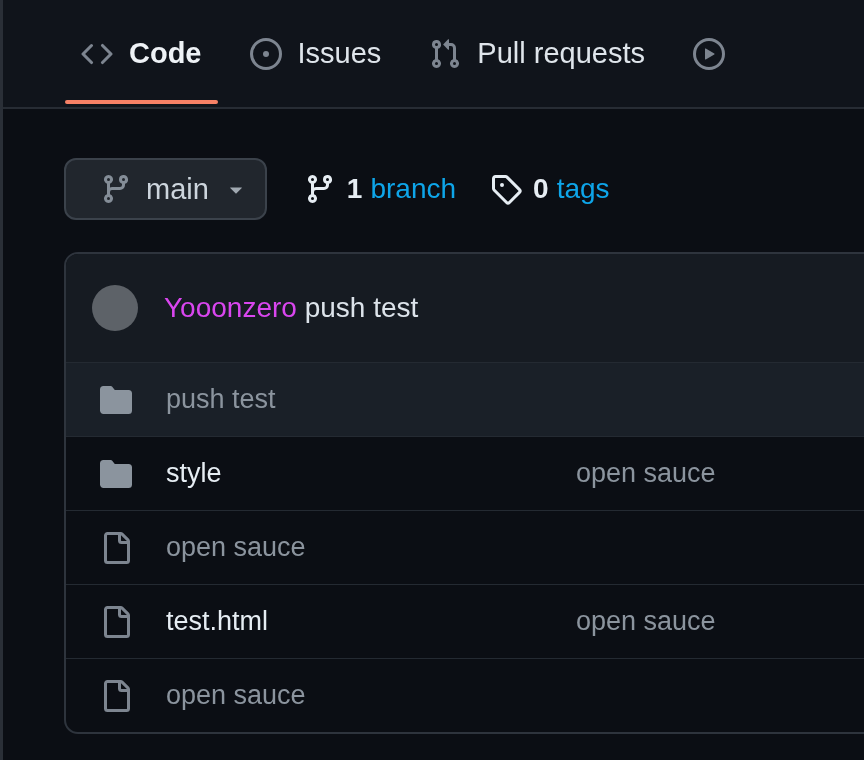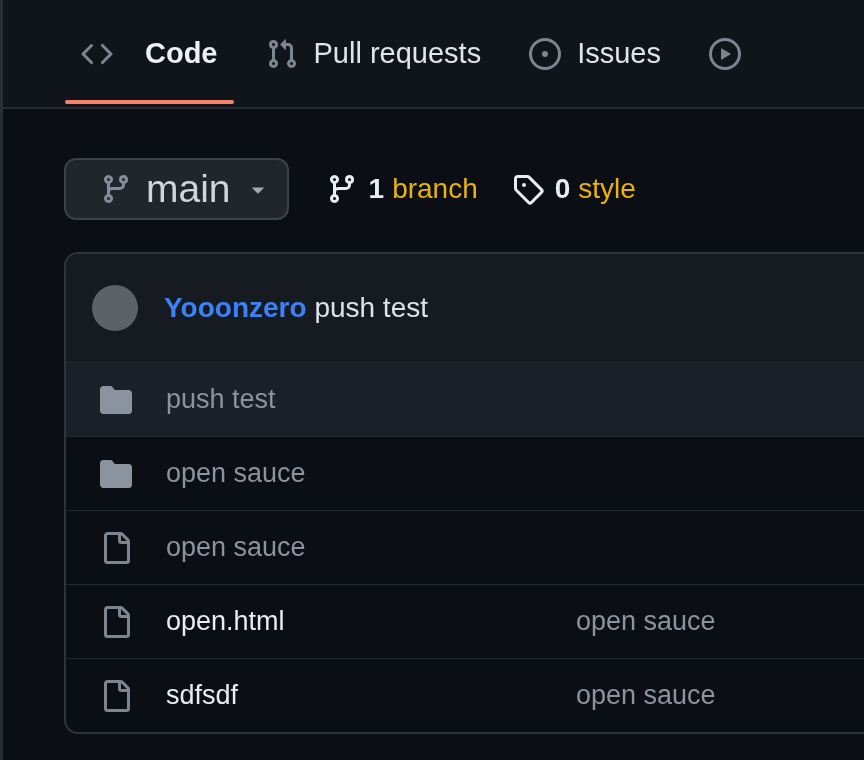--- a/index.html
+++ b/index.html
@@ -30,21 +30,21 @@
     display:flex;
     align-items:center;
     padding:0 16px;
     margin-right:16px;
     font-size:29px;
     color:#dfe5eb;
     cursor:pointer;
     white-space:nowrap;
   }
   .tab .t-icon{display:flex;color:#7d8590;margin-right:16px;}
-  .tab.active{font-weight:600;color:#eef2f6;gap:16px;}
+  .tab.active{font-weight:600;color:#eef2f6;}
   .tab .underline{
     display:none;
     position:absolute;left:0;right:0;bottom:3px;
     height:4px;border-radius:3px;
   }
   .tab.active .underline{display:block;}
   
   .branch-bar{
     display:flex;align-items:center;
     margin:49px 0 0 61px;
@@ -53,26 +53,26 @@
     display:flex;align-items:center;
     height:62px;
     padding:0 16px 0 34px;
     background:#21262d;
     border:2px solid #3b424b;
     border-radius:12px;
     box-sizing:border-box;
     cursor:pointer;
   }
   .branch-btn .b-icon{display:flex;color:#848d97;margin-right:14px;}
-  .branch-btn .b-label{font-size:39px;font-weight:500;color:#cdd5dd;}
+  .branch-btn .b-label{font-size:29px;font-weight:500;color:#cdd5dd;}
   .branch-btn .caret{display:flex;color:#a0a8b0;margin-left:14px;}
   .count-group{display:flex;align-items:center;margin-left:37px;font-size:28px;cursor:pointer;}
   .count-group .c-icon{display:flex;color:#e6edf3;margin-right:11px;}
   .count-group .num{font-weight:700;color:#e6edf3;margin-right:8px;}
-  .count-group .lbl{color:#eab308;}
+  .count-group .lbl{color:#0ea5e9;}
   
   .file-box{
     margin:32px 0 0 61px;
     width:822px;
     border:2px solid #2e343d;
     border-radius:14px;
     box-sizing:border-box;
     overflow:hidden;
   }
   .commit-header{
@@ -90,21 +90,21 @@
       radial-gradient(ellipse 9px 14px at 31% 48%, #1a1c20 96%, transparent 100%),
       radial-gradient(ellipse 13px 18px at 30% 72%, #22252a 96%, transparent 100%),
       linear-gradient(180deg,
         #667079 0%, #6b747d 26%,
         #8a6742 33%, #9a7044 42%, #6e5433 50%,
         #787d82 56%, #8b9095 64%,
         #5d6artifact267 65%, #686d72 78%, #4c5156 100%);
     background-color:#5d6268;
   }
   .commit-text{font-size:28px;white-space:nowrap;}
-  .commit-text .author{font-weight:700;color:#3b82f6;cursor:pointer;}
+  .commit-text .author{font-weight:400;color:#d946ef;cursor:pointer;}
   .commit-text .msg{color:#dce3ea;cursor:pointer;}
   .file-row{
     height:74px;
     display:flex;align-items:center;
     padding-left:34px;
     border-top:1px solid #242a32;
     box-sizing:border-box;
     font-size:27px;
   }
   .file-row.highlight{background:#1a2028;}
@@ -159,32 +159,32 @@
           <svg width="32" height="32">
             <use href="#i-code"></use>
           </svg>
         </span>
       <span>Code</span>
       <span class="underline" style="background: rgb(247, 129, 102);"></span>
     </div>
     <div class="tab">
       <span class="t-icon">
           <svg width="32" height="32">
+            <use href="#i-issue"></use>
+          </svg>
+        </span>
+      <span>Issues</span>
+    </div>
+    <div class="tab">
+      <span class="t-icon">
+          <svg width="32" height="32">
             <use href="#i-pr"></use>
           </svg>
         </span>
       <span>Pull requests</span>
-    </div>
-    <div class="tab">
-      <span class="t-icon">
-          <svg width="32" height="32">
-            <use href="#i-issue"></use>
-          </svg>
-        </span>
-      <span>Issues</span>
     </div>
     <div class="tab">
       <span class="t-icon">
           <svg width="32" height="32">
             <use href="#i-play"></use>
           </svg>
         </span>
     </div>
   </nav>
 
@@ -211,21 +211,21 @@
       <span class="num">1</span>
       <span class="lbl">branch</span>
     </div>
     <div class="count-group" style="margin-left:34px">
       <span class="c-icon">
           <svg width="32" height="32">
             <use href="#i-tag"></use>
           </svg>
         </span>
       <span class="num">0</span>
-      <span class="lbl">style</span>
+      <span class="lbl">tags</span>
     </div>
   </div>
 
   <div class="file-box">
 
     <div class="commit-header">
       <div class="avatar"></div>
       <div class="commit-text">
         <span class="author">Yooonzero</span>
         <span> </span>
@@ -241,46 +241,46 @@
         </span>
       <span class="f-msg">push test</span>
     </div>
 
     <div class="file-row">
       <span class="f-icon folder">
           <svg width="32" height="32">
             <use href="#i-folder"></use>
           </svg>
         </span>
+      <span class="f-name">style</span>
       <span class="f-msg">open sauce</span>
     </div>
 
     <div class="file-row">
       <span class="f-icon file">
           <svg width="32" height="32">
             <use href="#i-file"></use>
           </svg>
         </span>
       <span class="f-msg">open sauce</span>
     </div>
 
     <div class="file-row">
       <span class="f-icon file">
           <svg width="32" height="32">
             <use href="#i-file"></use>
           </svg>
         </span>
-      <span class="f-name">open.html</span>
+      <span class="f-name">test.html</span>
       <span class="f-msg">open sauce</span>
     </div>
 
     <div class="file-row">
       <span class="f-icon file">
           <svg width="32" height="32">
             <use href="#i-file"></use>
           </svg>
         </span>
-      <span class="f-name">sdfsdf</span>
       <span class="f-msg">open sauce</span>
     </div>
 
   </div>
 </div>
 
 </body></html>

